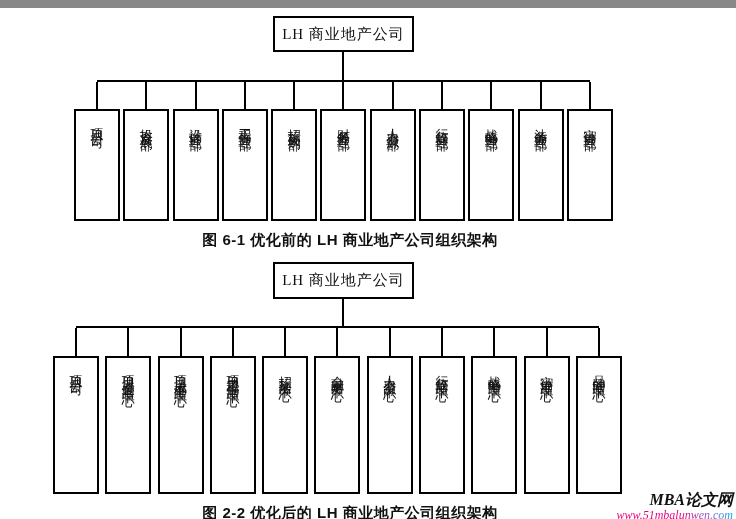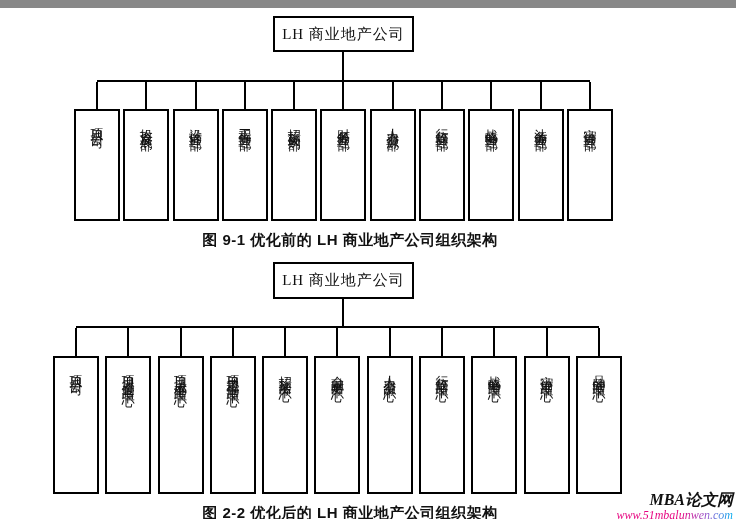--- a/index.html
+++ b/index.html
@@ -166,21 +166,21 @@
       </div>
     </div>
     <div class="dept-cell">
       <div class="stub" style="height:27px;"></div>
       <div class="dept-box" style="height:112px;">
         <span>审计管理部</span>
       </div>
     </div>
   </div>
 
-  <div class="abs caption" style="top:223px;">图 9-1 优化前的 LH 商业地产公司组织架构</div>
+  <div class="abs caption" style="top:223px;">图 6-1 优化前的 LH 商业地产公司组织架构</div>
 
   <div class="abs root-box" style="left:273px;top:254px;width:141px;height:37px;">
     <span>LH 商业地产公司</span>
   </div>
 
   <div class="abs vline" style="left:342px;top:291px;height:27px;"></div>
 
   <div class="abs hline" style="left:76px;top:318px;width:523px;"></div>
 
   <div class="abs dept-row" style="left:53px;top:320px;width:569px;">

